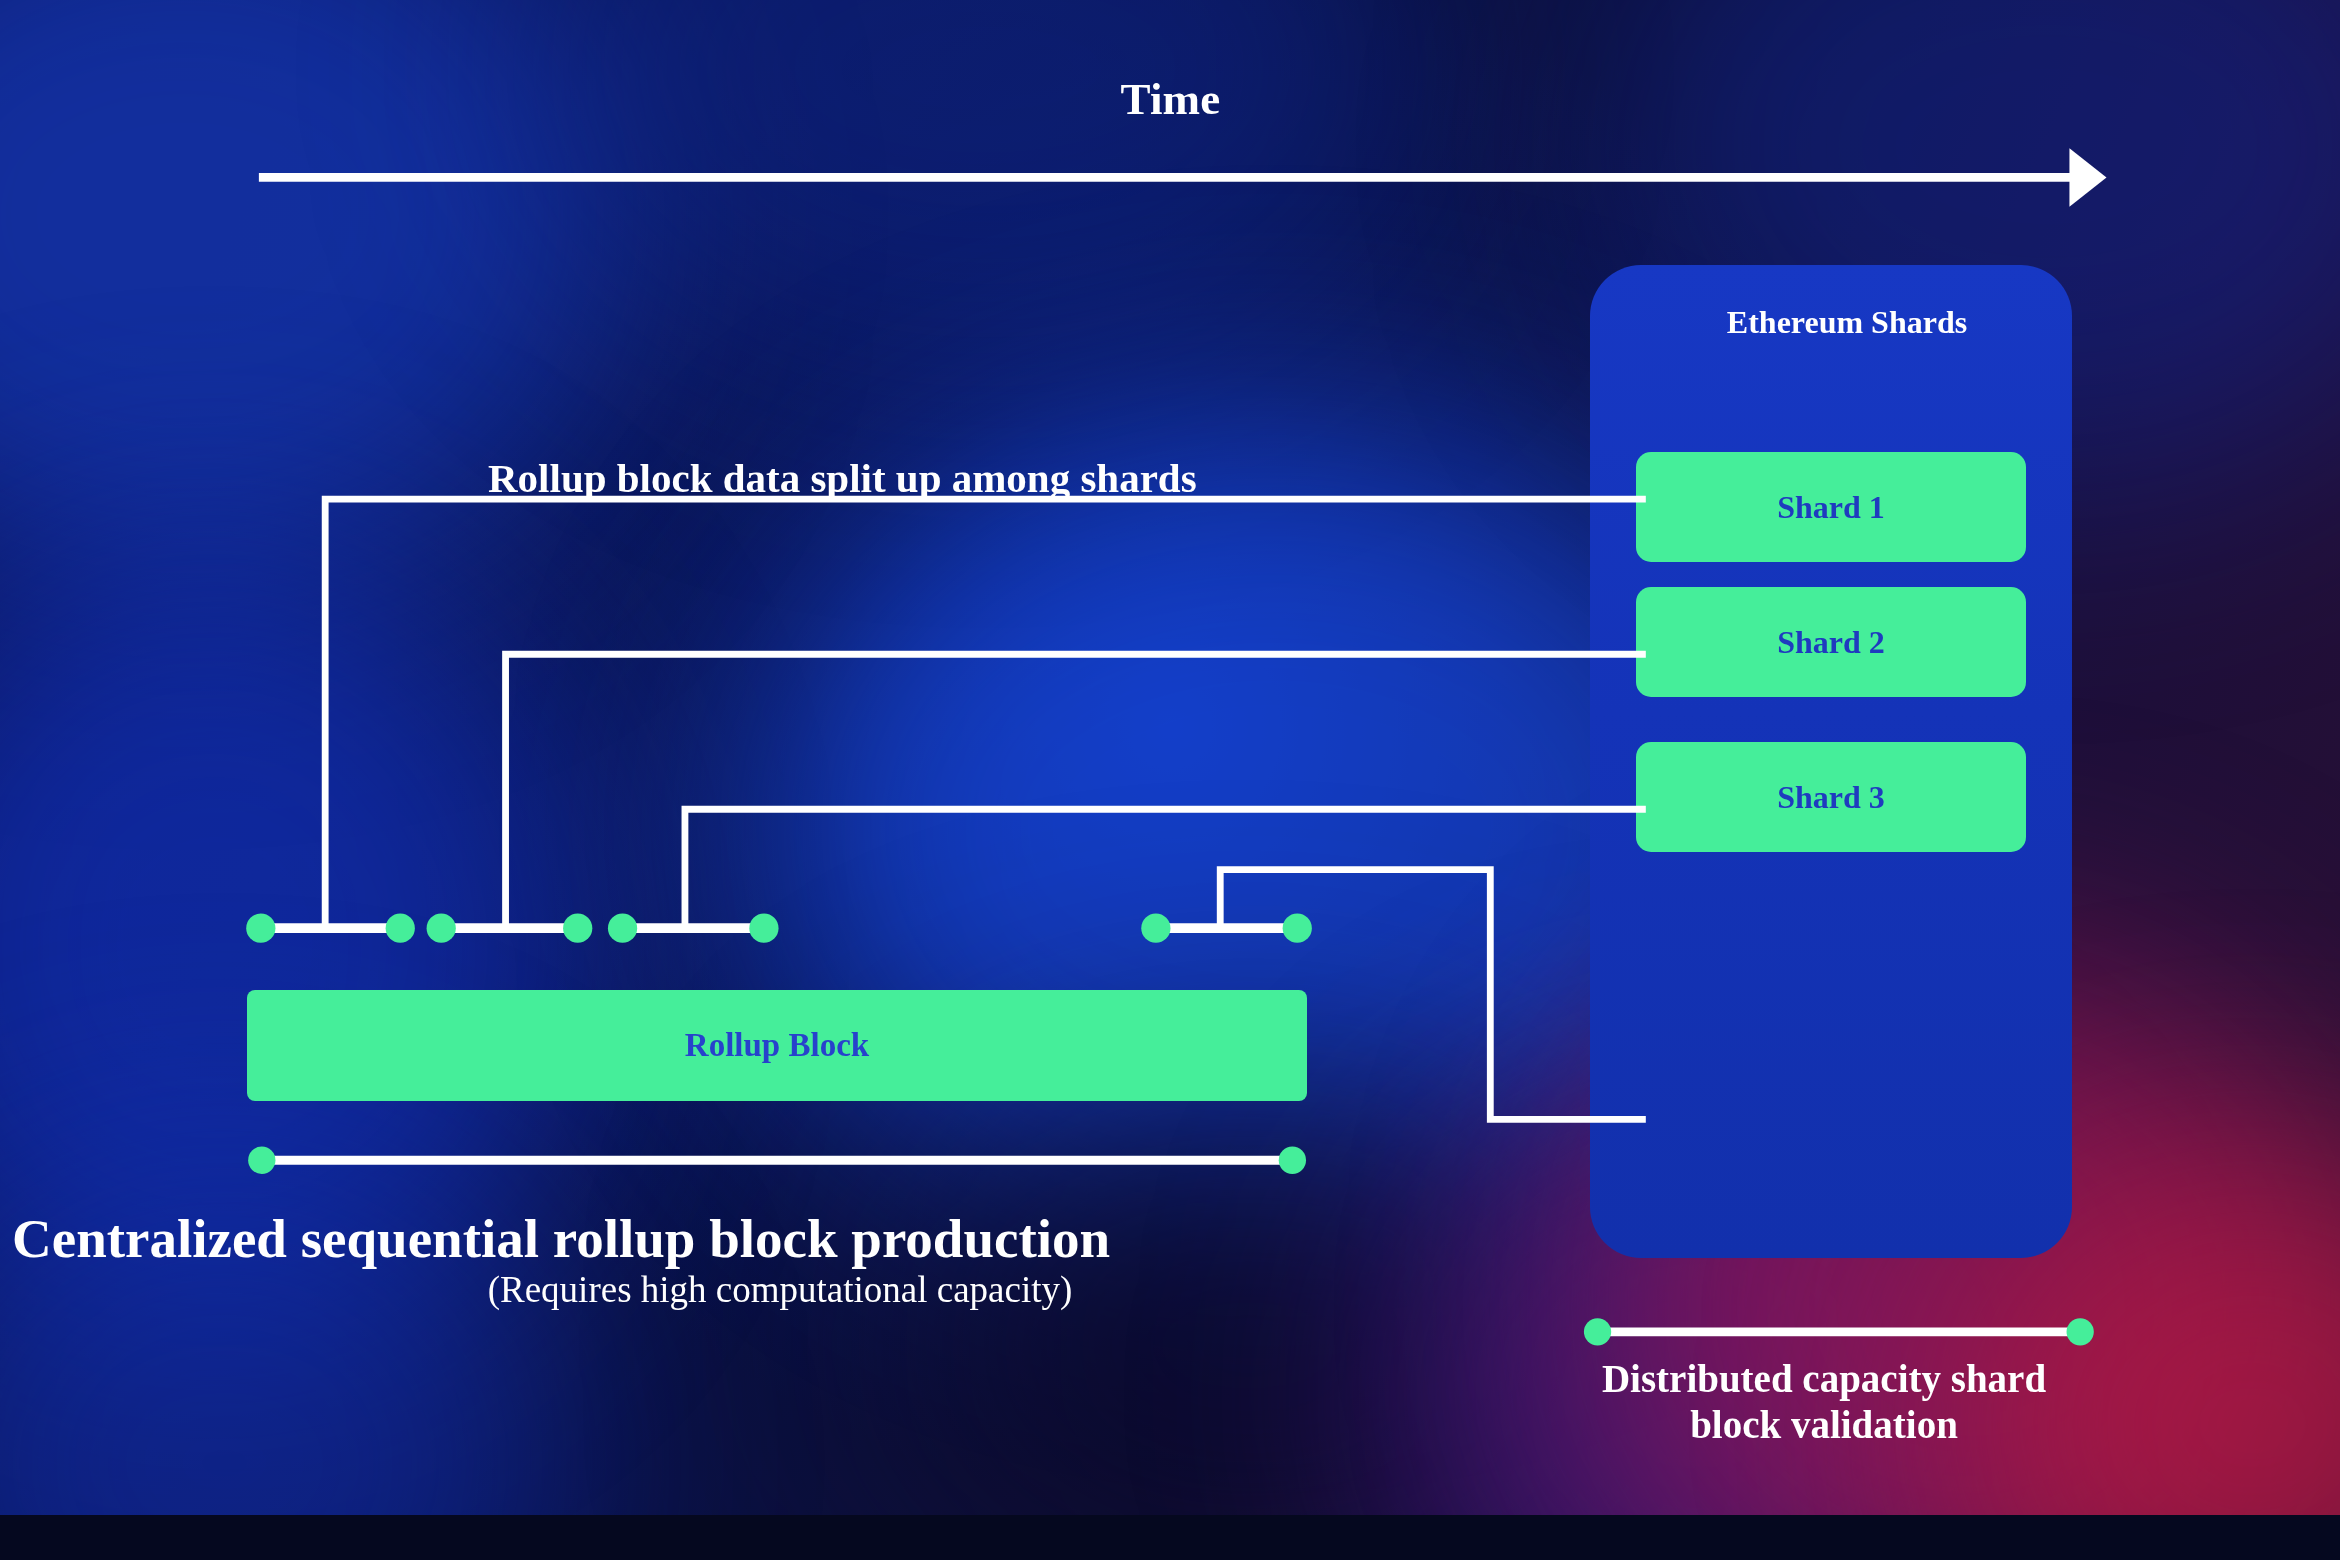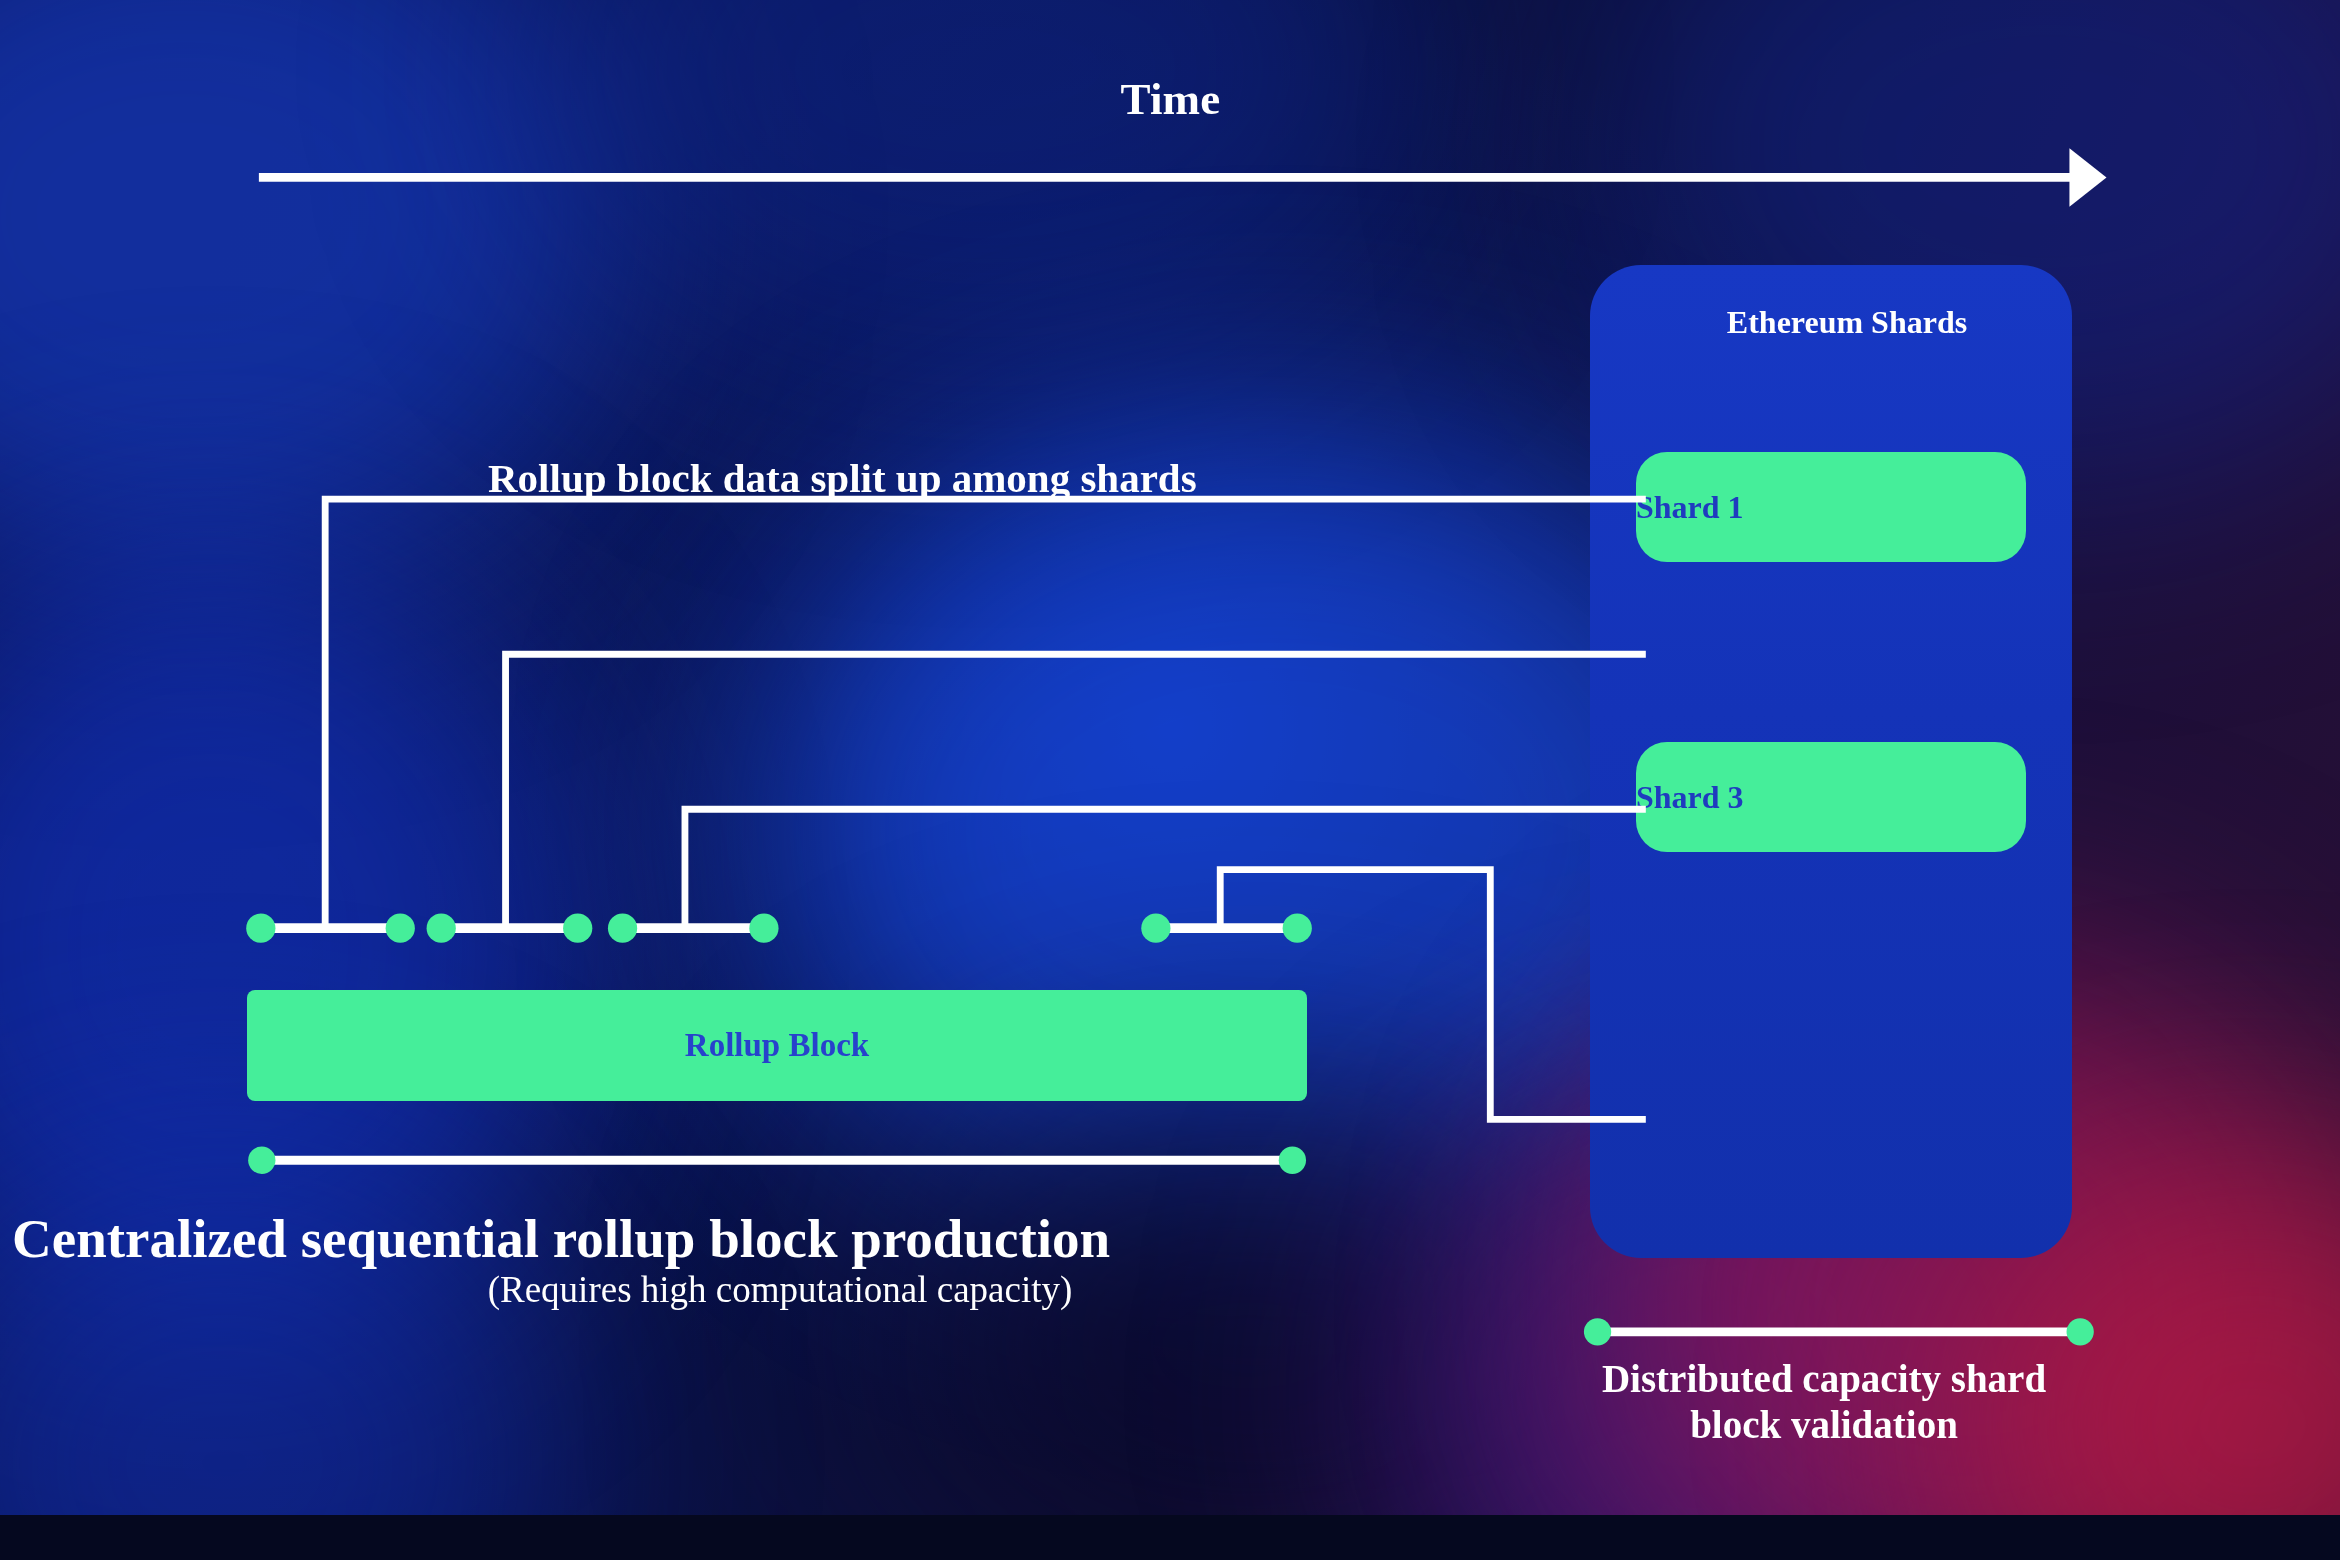--- a/index.html
+++ b/index.html
@@ -60,22 +60,22 @@
   }
   #shards-title {
     position: absolute; left: 0; top: 39px; width: 482px;
     text-align: center; color: #ffffff;
     font-size: 32px; font-weight: bold; margin-left: 16px;
   }
   .shard-box {
     position: absolute;
     left: 46px; width: 390px; height: 110px;
     background: #45EE9A;
-    border-radius: 31px;
-    display: flex; align-items: center; justify-content: flex-start;
+    border-radius: 15px;
+    display: flex; align-items: center; justify-content: center;
     color: #1f3bbf; font-size: 32px; font-weight: bold;
   }
 
   
   #rollup-block {
     position: absolute;
     left: 247px; top: 990px;
     width: 1060px; height: 111px;
     background: #45EE9A;
     border-radius: 8px;
@@ -122,20 +122,23 @@
   <div class="glow glow-crimson"></div>
 
   <div class="txt" id="time-label">Time</div>
 
   <div id="shards-panel">
     <div id="shards-title">Ethereum Shards</div>
 
     <div class="shard-box" style="top:187px">
       <span>Shard 1</span>
     </div>
+    <div class="shard-box" style="top:322px">
+      <span>Shard 2</span>
+    </div>
     <div class="shard-box" style="top:477px">
       <span>Shard 3</span>
     </div>
   </div>
 
   <div id="rollup-block">
     <span>Rollup Block</span>
   </div>
 
   <div class="txt" id="caption-split">Rollup block data split up among shards</div>

